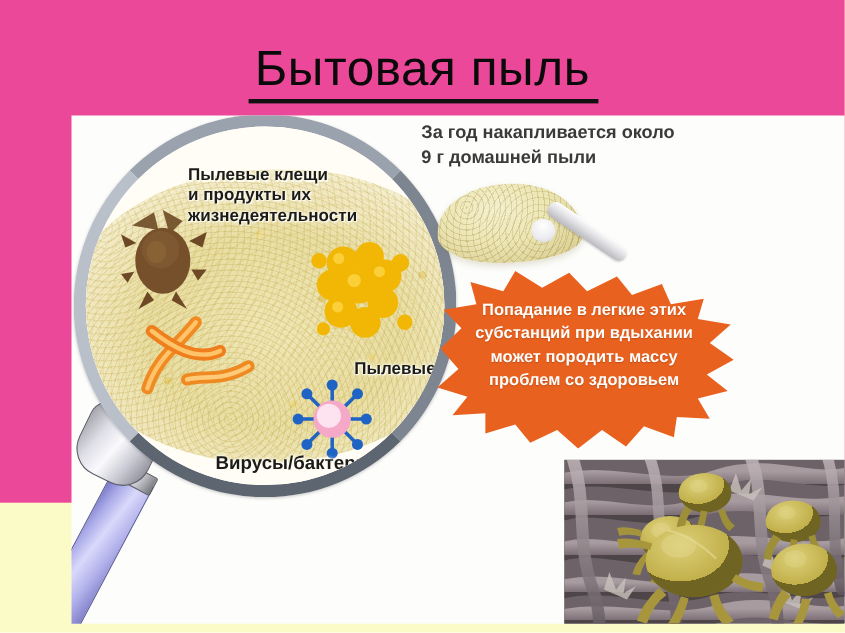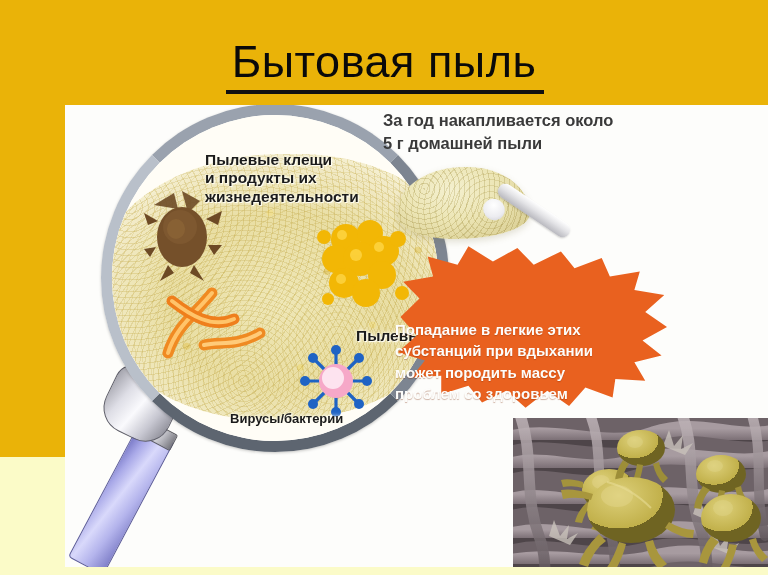--- a/index.html
+++ b/index.html
@@ -6,21 +6,21 @@
   body{
     width:768px;height:575px;
     background:#fbfbc8;
     font-family:"Liberation Sans", sans-serif;
     overflow:hidden;
     position:relative;
   }
   #slide{
     position:absolute;inset:0;
     width:768px;height:457px;
-    background:#eab308;
+    background:#ec4899;
   }
 
   
   #title{
     position:absolute;
     left:0;top:38px;width:768px;
     text-align:center;
     font-size:45px;
     font-weight:400;
     color:#0a0a0a;
@@ -41,21 +41,21 @@
     left:65px;top:105px;
     width:703px;height:462px;
     background:#fdfdfb;
     overflow:hidden;
   }
 
   
   #magnifier{
     position:absolute;
     left:0px;top:-3px;
-    width:390px;height:470px;margin-left:34px;
+    width:390px;height:470px;
   }
   #mag-handle{
     position:absolute;
     left:38px;top:330px;
     width:38px;height:150px;
     background:linear-gradient(100deg,#6f6fc0 0%,#a9a9e8 22%,#d9d9fb 45%,#b4b4ec 70%,#7b7bc6 100%);
     border:1px solid #5b5b9a;
     border-radius:4px;
     transform:rotate(28deg);
     transform-origin:50% 0%;
@@ -147,21 +147,21 @@
     position:absolute;
     color:#1b1b1b;
     font-weight:bold;
     line-height:1.18;
     text-shadow:0 0 3px #fffdf2,0 0 5px #fffdf2,1px 1px 0 #fffdf2;
     white-space:pre-line;
   }
   #lbl-mites{left:93px;top:36px;font-size:15.5px;}
   #lbl-pollen{left:244px;top:212px;font-size:15.5px;}
   #lbl-spores{left:42px;top:246px;font-size:15.5px;}
-  #lbl-virus{left:118px;top:296px;font-size:13px;}
+  #lbl-virus{left:118px;top:296px;font-size:17px;}
 
   
   #dustpile{
     position:absolute;
     left:333px;top:62px;
     width:132px;height:72px;
     border-radius:52% 48% 58% 42% / 62% 66% 36% 34%;
     background:radial-gradient(ellipse at 40% 32%, #f4f0cf 0%, #ece5b4 45%, #ddd39a 78%, #cfc489 100%);
     box-shadow:0 3px 7px rgba(120,110,60,.2);
   }
@@ -219,27 +219,27 @@
       91% 58%, 98% 67%, 88% 71%, 92% 82%, 81% 81%,
       80% 92%, 70% 86%, 64% 97%, 56% 88%, 48% 98%,
       41% 88%, 32% 95%, 27% 85%, 17% 90%, 17% 79%,
       6% 80%, 11% 70%, 1% 65%, 8% 55%
     );
   }
   #burst-text{
     position:absolute;
     left:330px;top:166px;
     width:272px;
+    text-align:center;
     color:#fdfdfb;
     font-weight:bold;
     font-size:15px;
     line-height:1.42;
     white-space:pre-line;
     text-shadow:0 1px 1px rgba(120,40,0,.35);
-    margin-top:48px;
   }
 
   
   #photo{
     position:absolute;
     left:448px;top:313px;
     width:255px;height:149px;
     overflow:hidden;
     background:#6a6064;
   }
@@ -344,21 +344,21 @@
 
         <div class="lens-label" id="lbl-mites">Пылевые клещи
 и продукты их
 жизнедеятельности</div>
         <div class="lens-label" id="lbl-pollen">Пылевые</div>
         <div class="lens-label" id="lbl-virus">Вирусы/бактерии</div>
       </div>
     </div>
 
     <div id="fact">За год накапливается около
-5 г   домашней пыли</div>
+9 г   домашней пыли</div>
 
     <div id="dustpile"></div>
     <div id="dustpile-grain"></div>
     <div id="swab"></div>
     <div id="swab-tip"></div>
 
     <div id="burst"></div>
     <div id="burst-text">Попадание в легкие этих
 субстанций при вдыхании
 может породить массу

